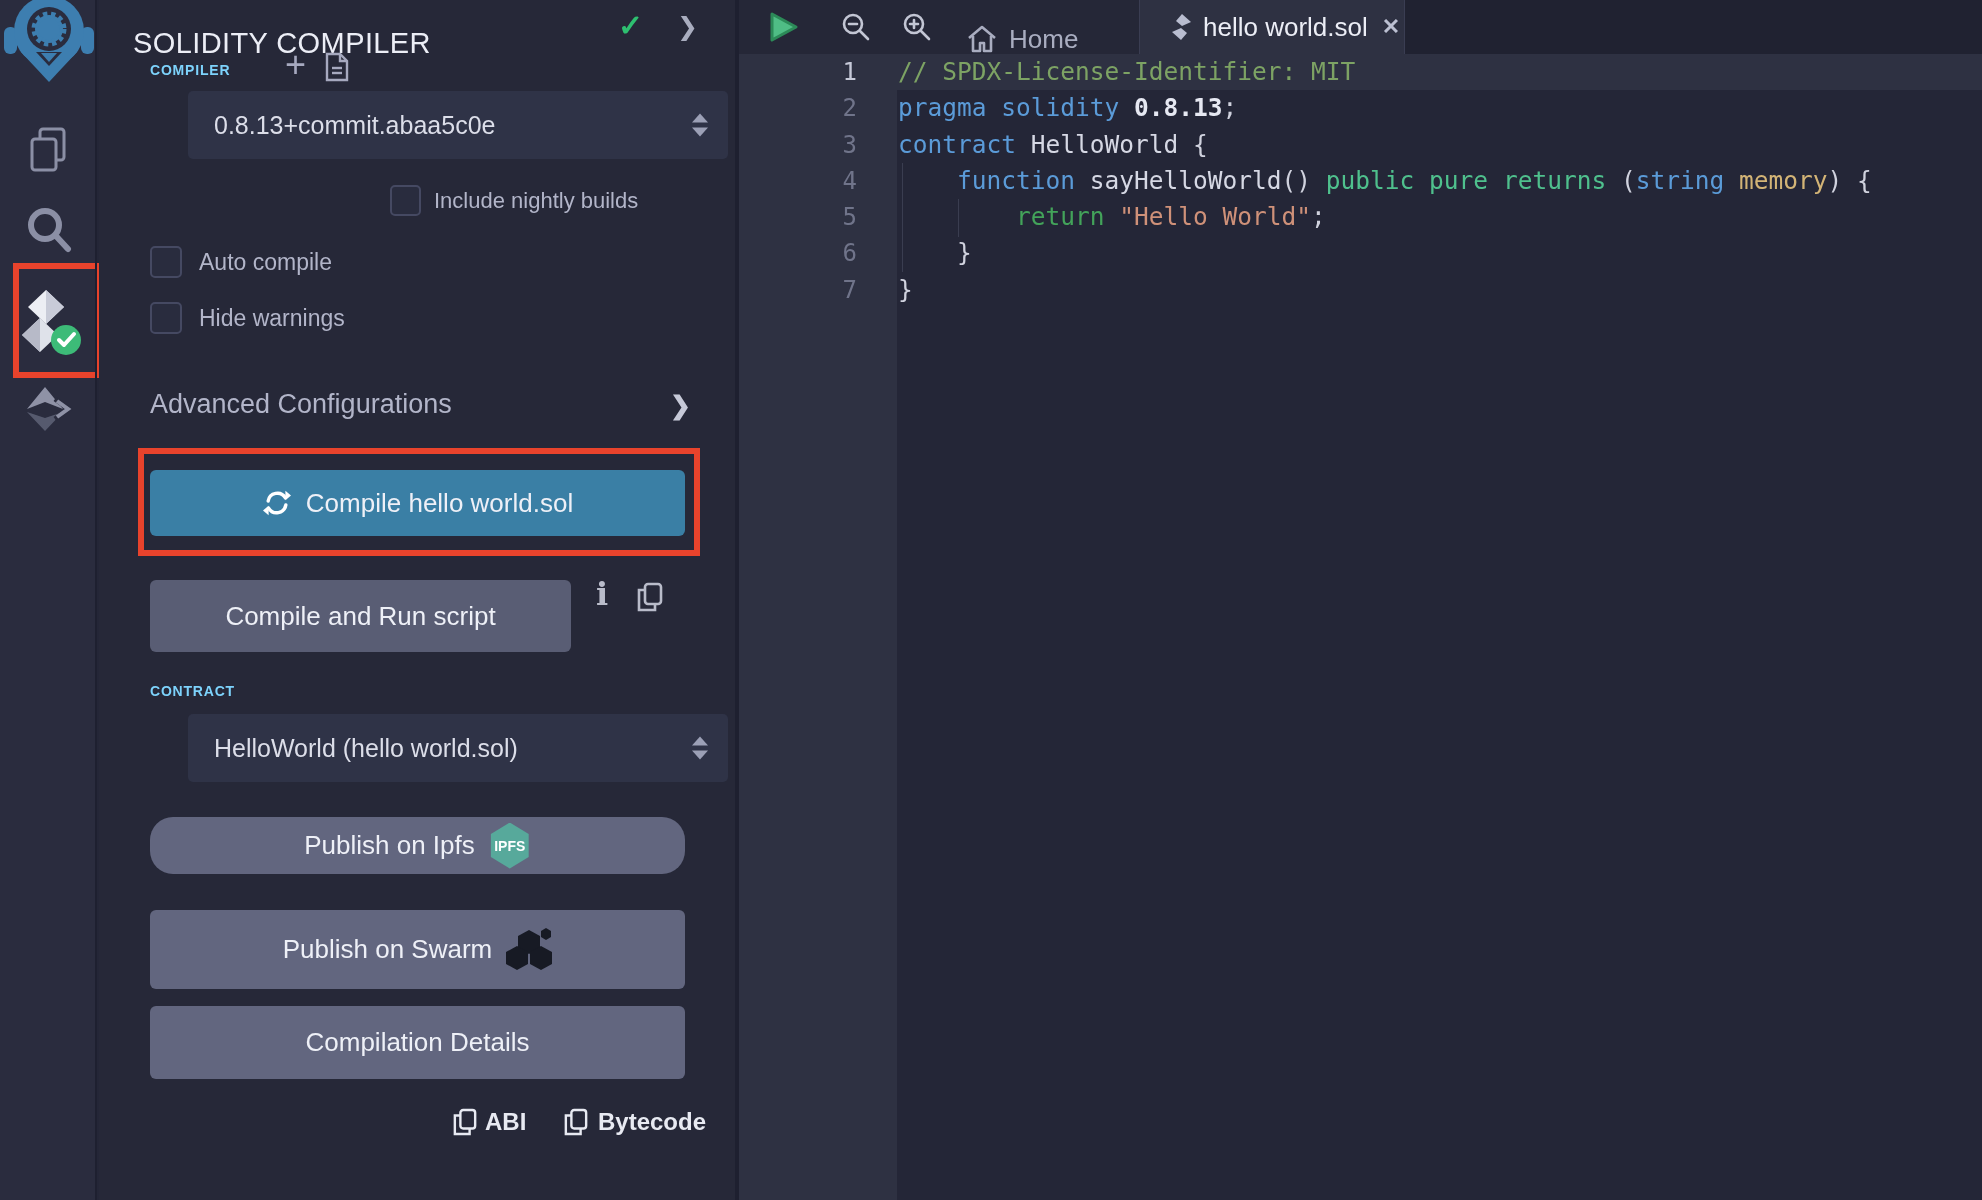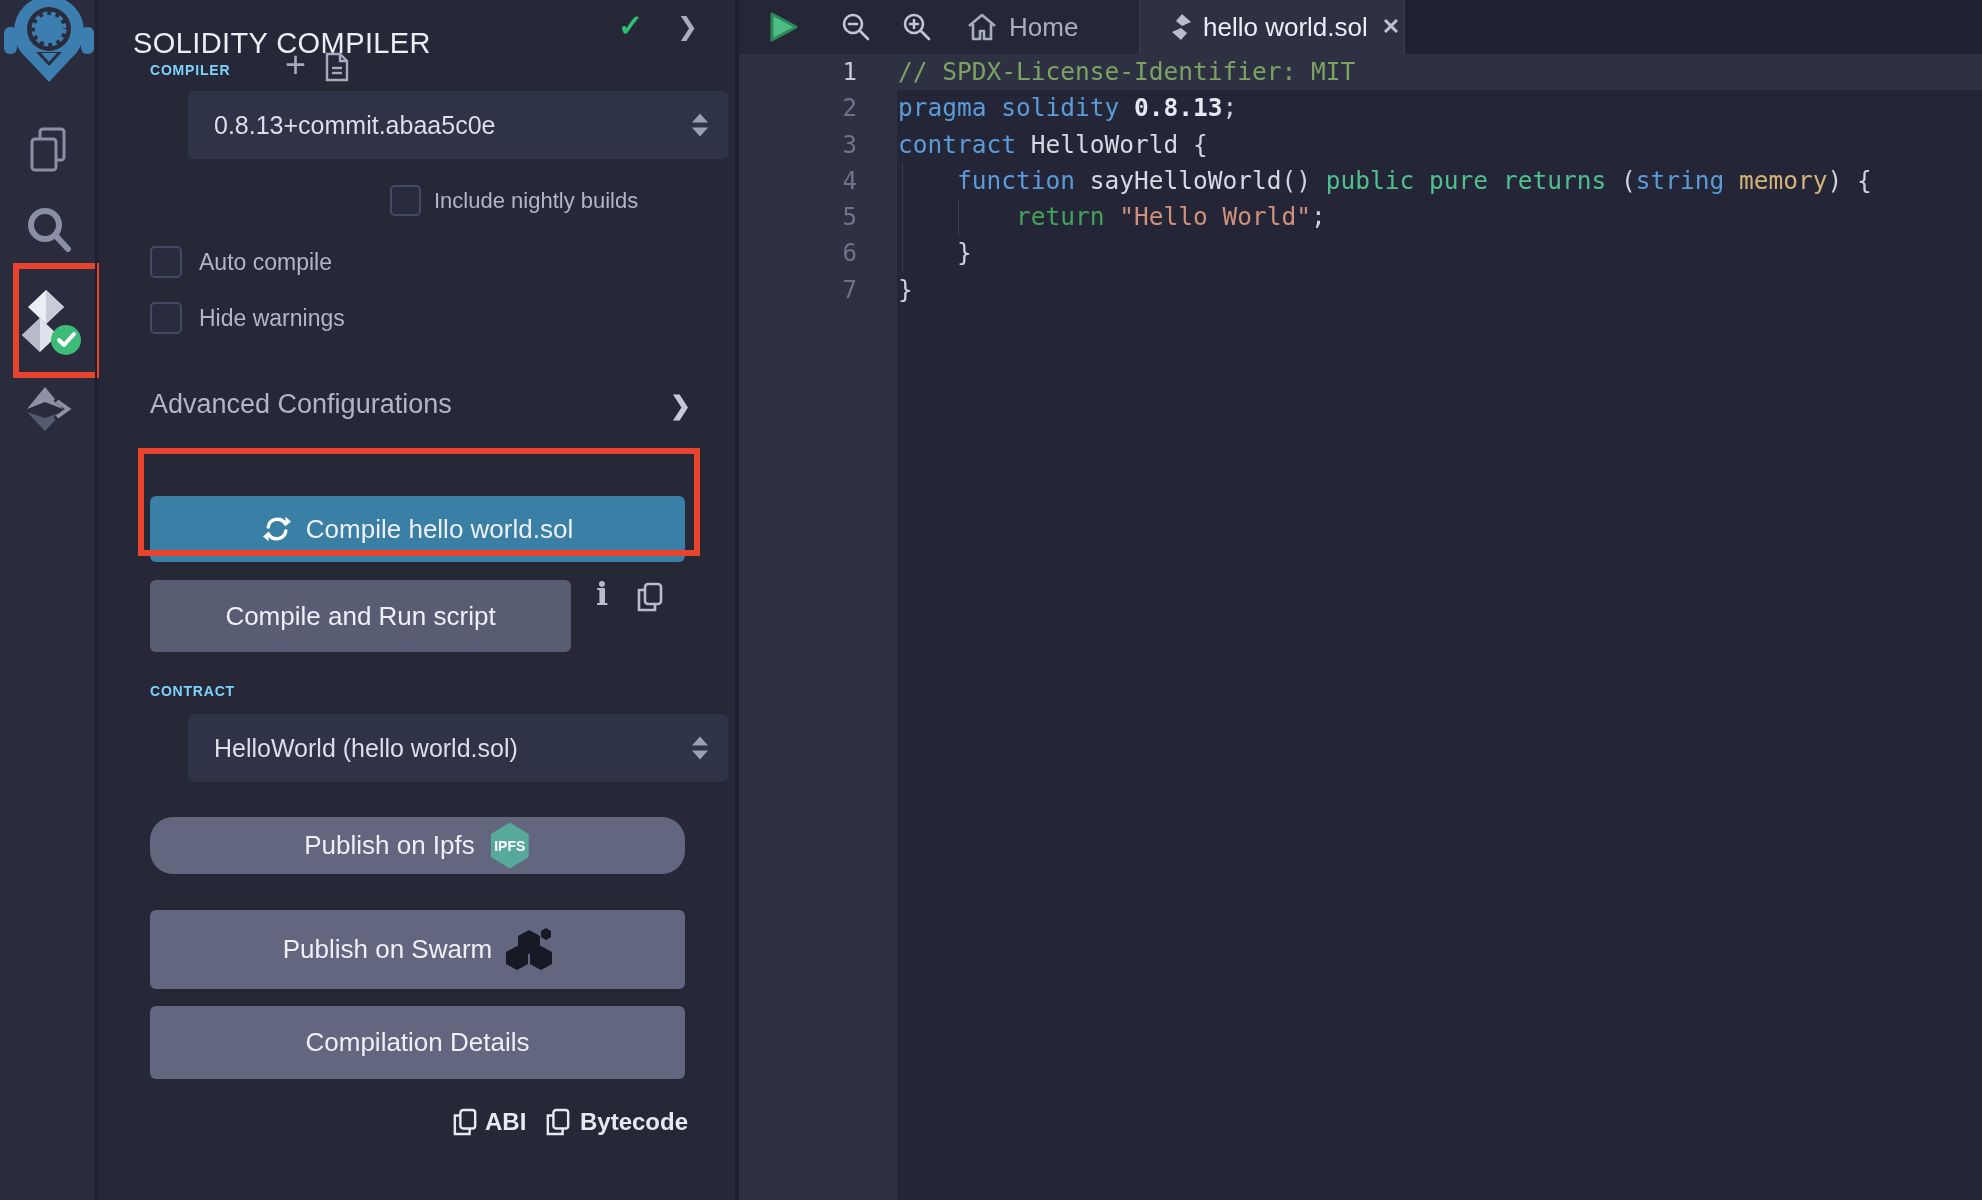--- a/index.html
+++ b/index.html
@@ -41,21 +41,21 @@
   .artifact{position:absolute;display:flex;align-items:center;gap:8px;cursor:pointer;
             font-size:24px;font-weight:600;color:#e8eaf2;}
 
   
   #tabsep{position:absolute;left:735px;top:0;width:4px;height:1200px;background:#1e2030;}
   #editor{position:absolute;left:739px;top:0;right:0;height:1200px;background:#242637;}
   #tabbar{position:absolute;left:0;top:0;right:0;height:54px;background:#252737;}
   #tabbar .rightfill{position:absolute;left:666px;top:0;right:0;height:54px;background:#202231;}
   .tb-ic{position:absolute;top:0;height:54px;display:flex;align-items:center;cursor:pointer;}
   .tab{position:absolute;top:0;height:54px;display:flex;align-items:center;gap:12px;cursor:pointer;}
-  .tab-home{left:214px;padding:0 14px;color:#a9adc0;font-size:26px;}
+  .tab-home{left:214px;padding:12px 14px;color:#a9adc0;font-size:26px;}
   .tab-active{left:400px;width:266px;background:#2e3142;color:#eceef6;font-size:26px;
               border-left:1px solid #3a3d52;border-right:1px solid #3a3d52;
               box-sizing:border-box;padding-left:32px;}
   .tab-close{font-size:22px;font-weight:bold;color:#bcc0d2;margin-left:2px;}
   #gutter{position:absolute;left:0;top:54px;width:158px;bottom:0;background:#2e3142;}
   #code{position:absolute;left:0;top:54px;right:0;font-family:"DejaVu Sans Mono",monospace;
         font-size:24.5px;line-height:36.3px;cursor:text;}
   .code-row{display:flex;height:36.3px;white-space:pre;}
   .code-row.hl{background:#2e3142;}
   .ln{width:158px;box-sizing:border-box;padding-right:40px;text-align:right;
@@ -160,21 +160,21 @@
 
     <div class="checkbox" style="left:51px;top:246px;width:28px;height:28px;"></div>
     <span class="cb-label" style="left:100px;top:249px;">Auto compile</span>
 
     <div class="checkbox" style="left:51px;top:302px;width:28px;height:28px;"></div>
     <span class="cb-label" style="left:100px;top:305px;">Hide warnings</span>
 
     <span class="adv-label">Advanced Configurations</span>
     <span class="adv-chev">❯</span>
 
-    <div class="btn btn-primary" style="top:496px;width:535px;height:66px;">
+    <div class="btn btn-primary" style="top:470px;width:535px;height:66px;">
       <svg width="30" height="28" viewBox="0 0 32 30" fill="none" stroke="#ffffff" stroke-width="3.6" stroke-linecap="round">
         <path d="M6.5 13 A 10 10 0 0 1 25 9.5"></path>
         <path d="M25.5 17 A 10 10 0 0 1 7 20.5"></path>
         <polygon points="25,2 25,12 31,7" fill="#ffffff" stroke="none"></polygon>
         <polygon points="7,28 7,18 1,23" fill="#ffffff" stroke="none"></polygon>
       </svg>
       <span>Compile hello world.sol</span>
     </div>
     <div class="redbox" style="left:39px;top:448px;width:550px;height:96px;"></div>
 
@@ -219,21 +219,21 @@
       <span>Compilation Details</span>
     </div>
 
     <div class="artifact" style="left:354px;top:1108px;">
       <svg width="24" height="28" viewBox="0 0 26 30" fill="none" stroke="#e8eaf2" stroke-width="2.6">
         <rect x="8" y="2" width="16" height="20" rx="3"></rect>
           <path d="M8 8 h-6 v20 h16 v-6"></path>
       </svg>
       <span>ABI</span>
     </div>
-    <div class="artifact" style="left:447px;top:1108px;gap:10px;">
+    <div class="artifact" style="left:465px;top:1108px;gap:10px;">
       <svg width="24" height="28" viewBox="0 0 26 30" fill="none" stroke="#e8eaf2" stroke-width="2.6">
         <rect x="8" y="2" width="16" height="20" rx="3"></rect>
           <path d="M8 8 h-6 v20 h16 v-6"></path>
       </svg>
       <span>Bytecode</span>
     </div>
   </section>
 
   <div id="tabsep"></div>
   <main id="editor">

